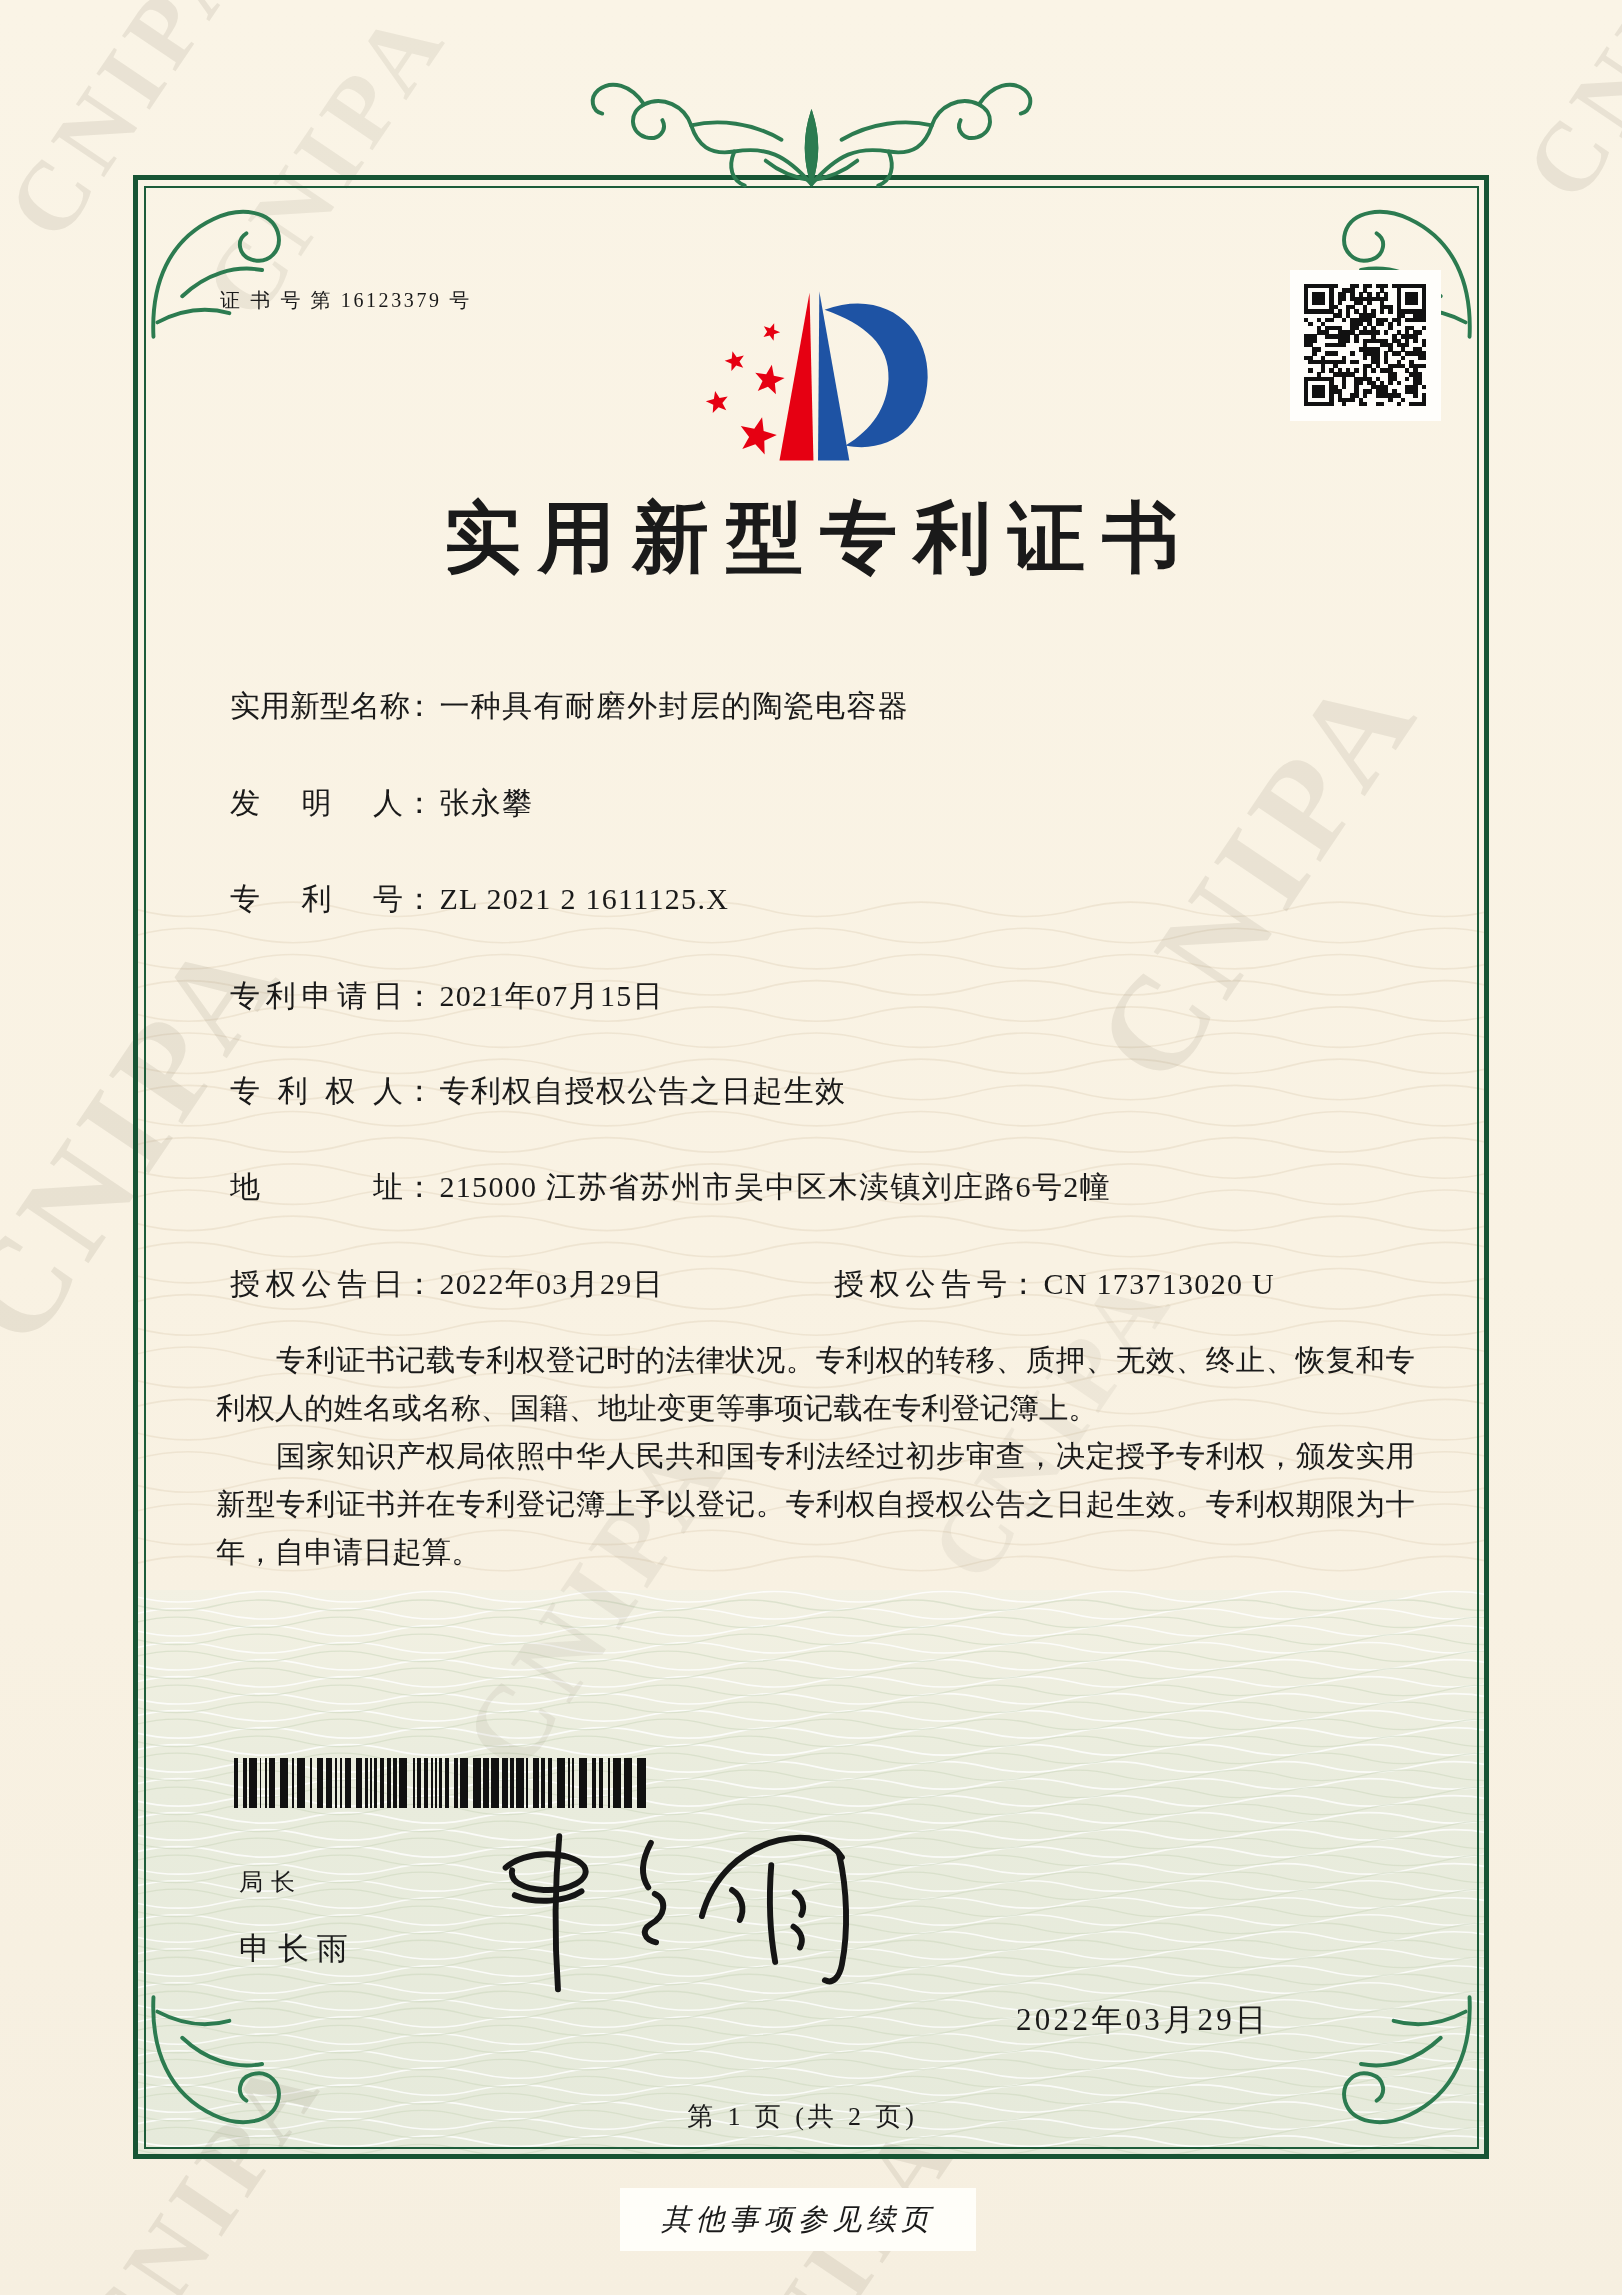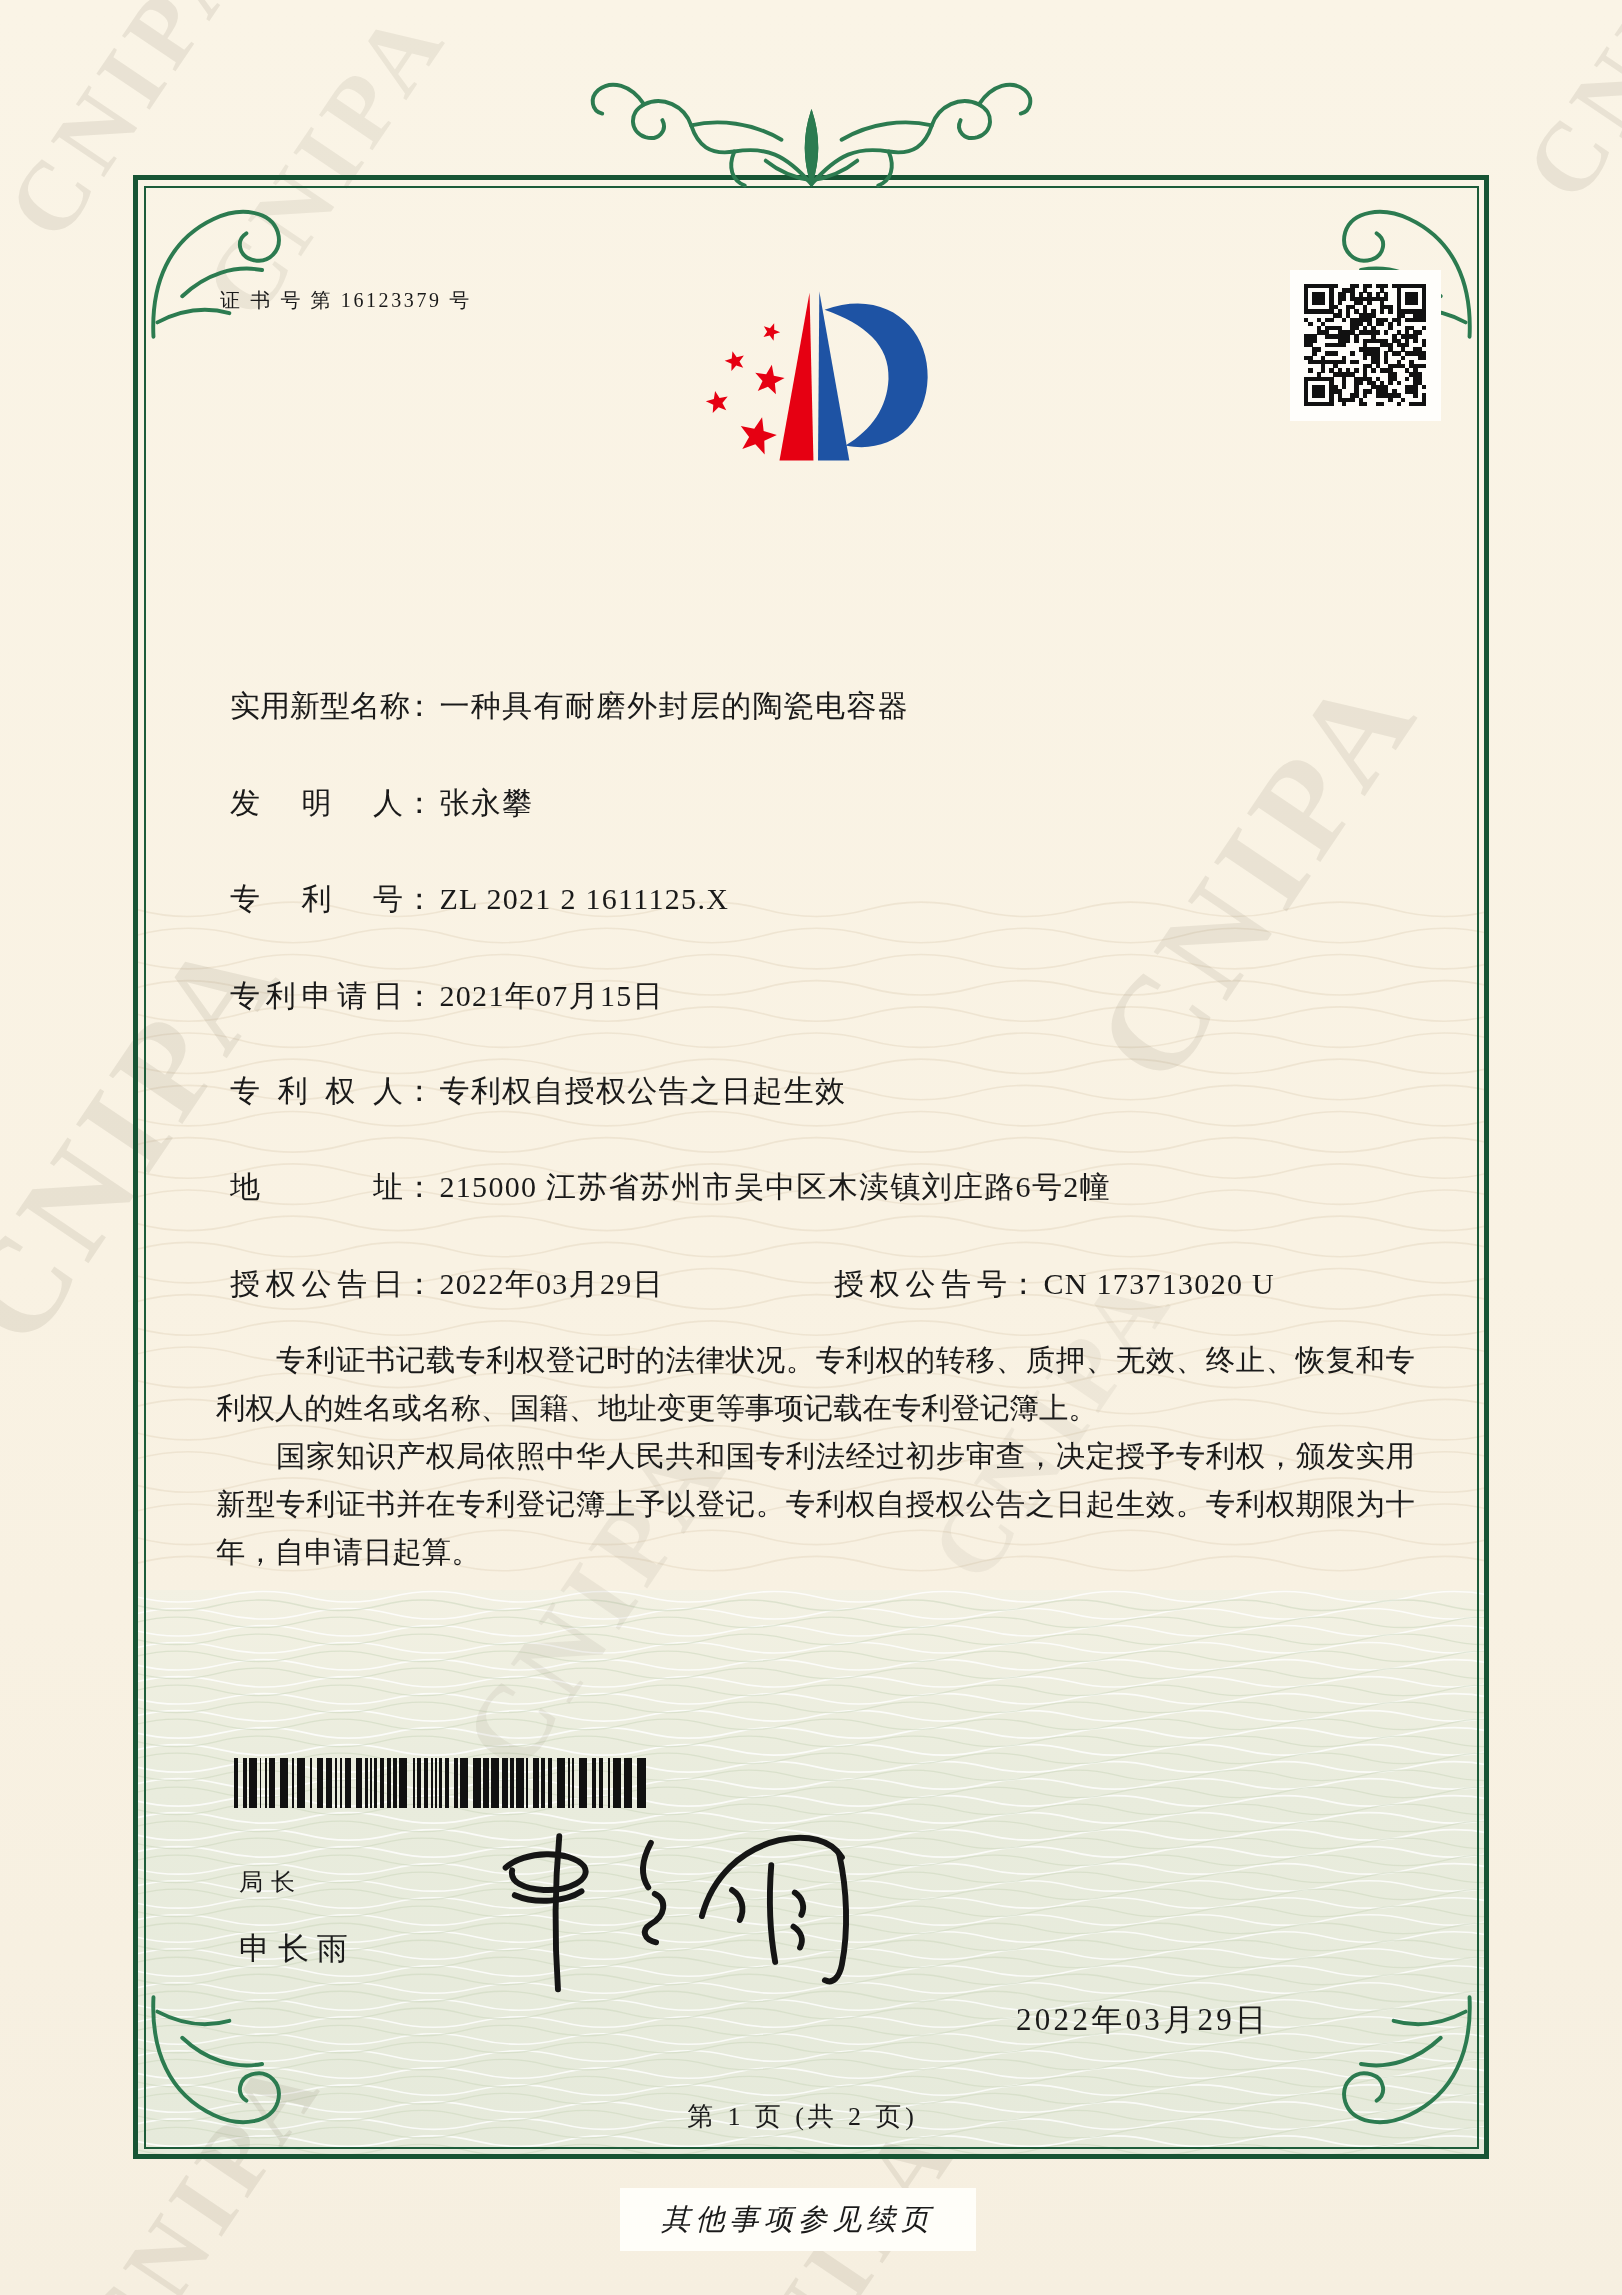--- a/index.html
+++ b/index.html
@@ -677,20 +677,21 @@
         <rect x="109.03" y="179.59" width="6.71" height="6.71" fill="#111"></rect>
         <rect x="115.45" y="179.59" width="6.71" height="6.71" fill="#111"></rect>
         <rect x="141.10" y="179.59" width="6.71" height="6.71" fill="#111"></rect>
         <rect x="160.34" y="179.59" width="6.71" height="6.71" fill="#111"></rect>
         <rect x="166.76" y="179.59" width="6.71" height="6.71" fill="#111"></rect>
         <rect x="173.17" y="179.59" width="6.71" height="6.71" fill="#111"></rect>
         <rect x="179.59" y="179.59" width="6.71" height="6.71" fill="#111"></rect>
       </svg>
   </div>
 
+  <div class="z title">实用新型专利证书</div>
 
   <div class="z frow r1">
     <span class="jlabel">
         <span>实</span>
         <span>用</span>
         <span>新</span>
         <span>型</span>
         <span>名</span>
         <span>称</span>
       </span><span class="colon">：</span><span class="fvalue">一种具有耐磨外封层的陶瓷电容器</span>

